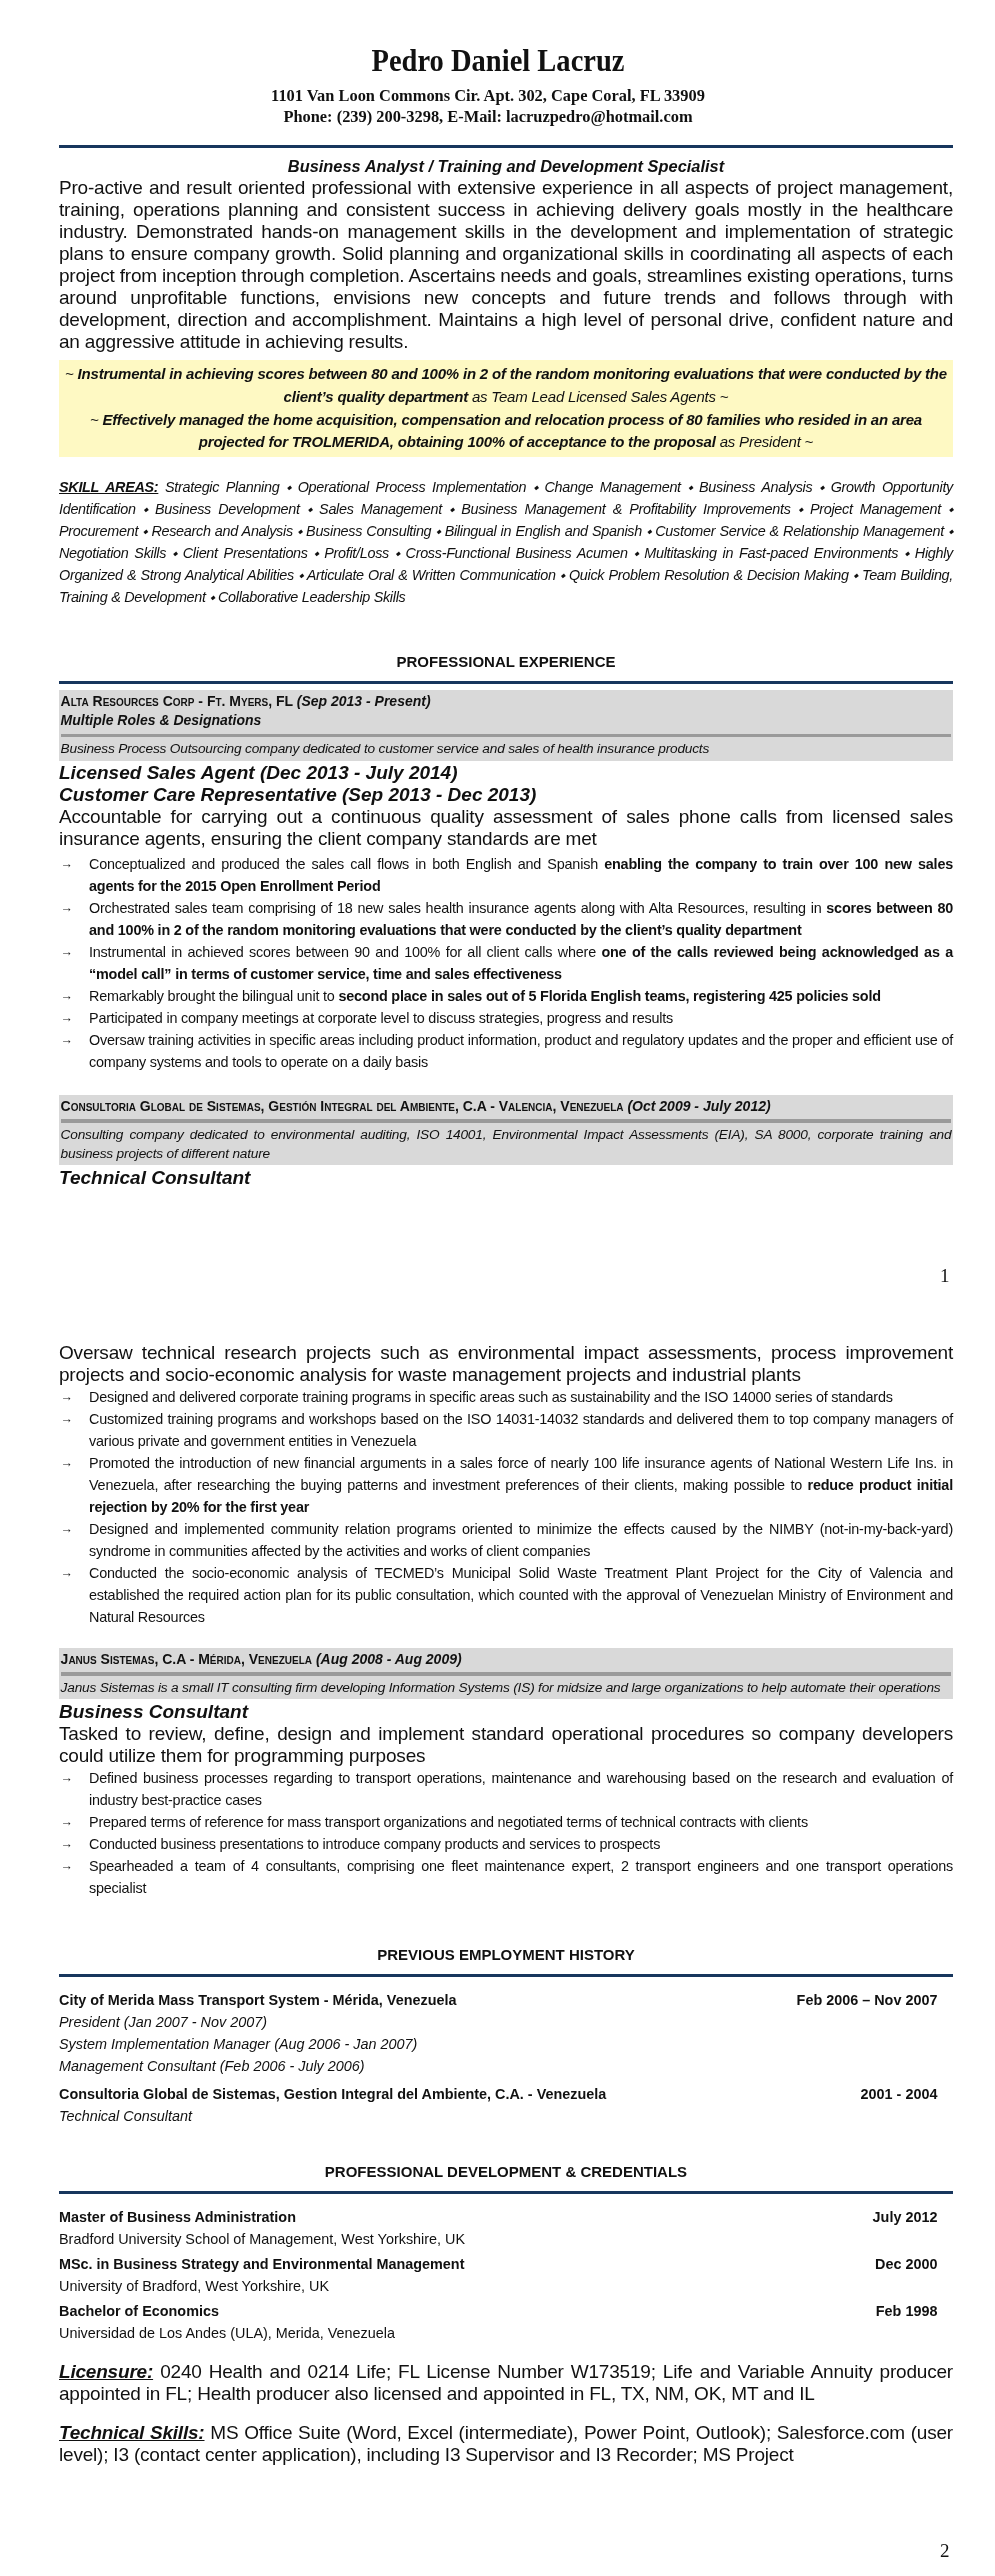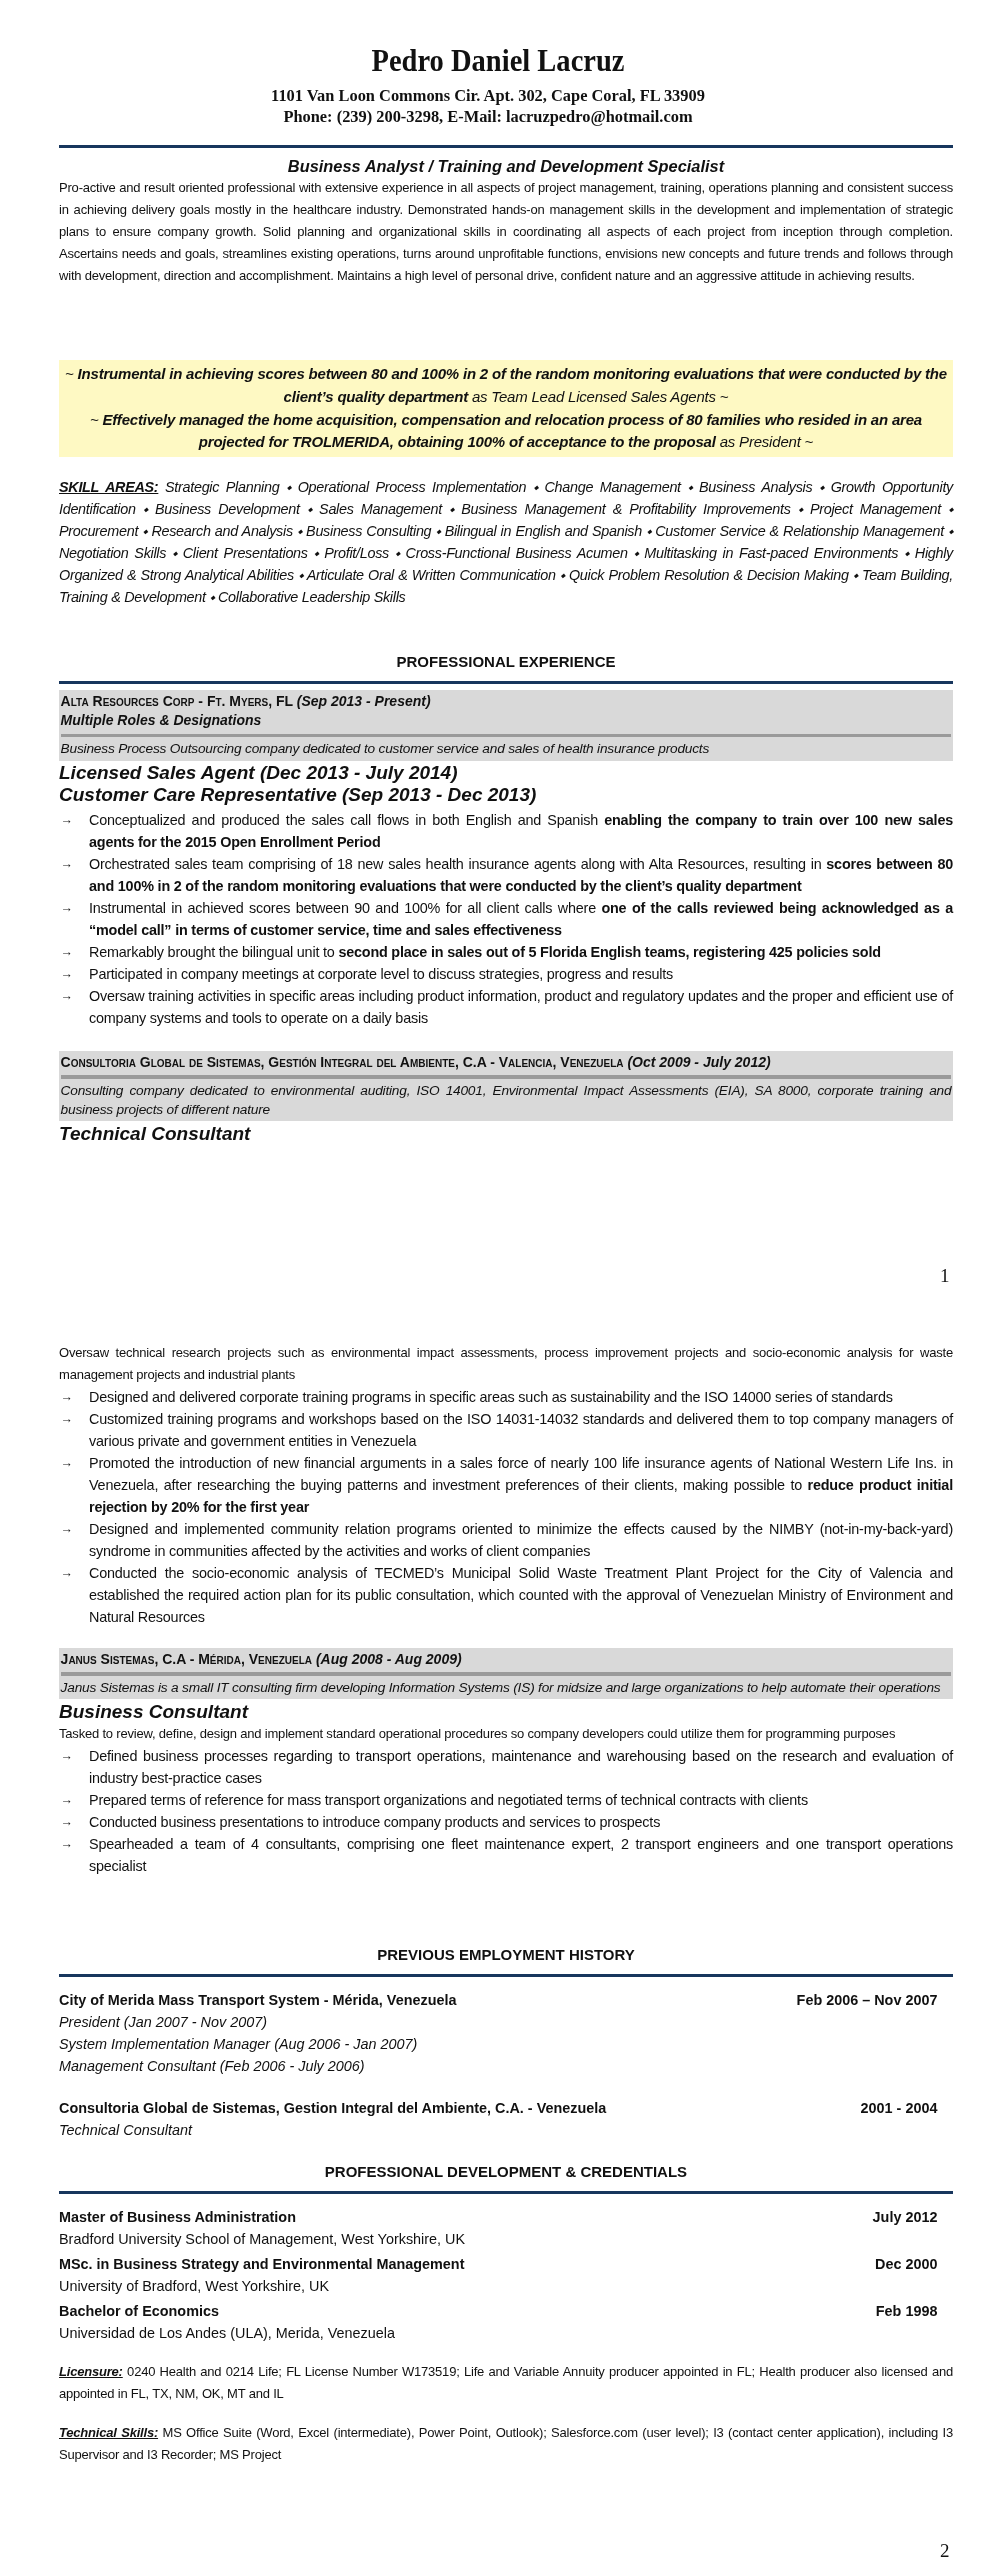--- a/index.html
+++ b/index.html
@@ -7,21 +7,21 @@
            font-family: "Liberation Sans", sans-serif; color: #111; }
     .content { position: absolute; left: 59px; width: 894px; }
     .name { position: absolute; top: 43px; left: 0; width: 996px; text-align: center;
             font-family: "Liberation Serif", serif; font-weight: bold; font-size: 31px; line-height: 36px;
             transform: scaleX(0.92); }
     .addr { position: absolute; left: 0; width: 976px; text-align: center;
             font-family: "Liberation Serif", serif; font-weight: bold; font-size: 16.4px; line-height: 20.3px; }
     .rule { height: 3.1px; background: #17365d; }
     .headline { text-align: center; font-weight: bold; font-size: 16.4px; line-height: 22px; font-style: italic; }
     p { margin: 0; }
-    .body { font-size: 13px; line-height: 22px; text-align: justify; letter-spacing: -0.2px; }
+    .body { font-size: 19px; line-height: 22px; text-align: justify; letter-spacing: -0.2px; }
     .hl-box { background: #fef9c3; text-align: center; font-style: italic; font-size: 15px; line-height: 22.7px; padding: 3.1px 3.1px; letter-spacing: -0.2px; }
     .hl-box b { font-weight: bold; }
     .skills { font-style: italic; font-size: 14.4px; line-height: 22px; text-align: justify; letter-spacing: -0.3px; }
     .label-u { font-weight: bold; text-decoration: underline; font-style: italic; }
     .section-title { text-align: center; font-weight: bold; font-size: 15px; line-height: 20.3px; }
     .co-box { background: #d9d9d9; }
     .co-head { font-weight: bold; font-size: 14px; line-height: 19.5px; padding: 1.6px 1.6px 3.1px 1.6px; font-variant: small-caps; }
     .co-head i { font-variant: normal; }
     .co-sep { height: 3.1px; background: #9a9a9a; margin: 0 1.6px; }
     .co-desc { font-style: italic; font-size: 13.7px; line-height: 19px; padding: 2.3px 1.6px 2.3px 1.6px; text-align: justify; letter-spacing: -0.2px; }
@@ -65,20 +65,21 @@
   <div class="section-title">PROFESSIONAL EXPERIENCE</div>
   <div class="rule" style="margin-top:8.6px"></div>
 
   <div class="co-box" style="margin-top:6.2px">
     <div class="co-head"><span>Alta Resources Corp - Ft. Myers, FL </span><i>(Sep 2013 - Present)</i><br><i style="font-variant:normal">Multiple Roles &amp; Designations</i></div>
     <div class="co-sep"></div>
     <div class="co-desc">Business Process Outsourcing company dedicated to customer service and sales of health insurance products</div>
   </div>
   <div class="role" style="margin-top:1.6px">Licensed Sales Agent (Dec 2013 - July 2014)</div>
   <div class="role">Customer Care Representative (Sep 2013 - Dec 2013)</div>
+  <p class="body">Accountable for carrying out a continuous quality assessment of sales phone calls from licensed sales insurance agents, ensuring the client company standards are met</p>
   <ul class="arrows" style="margin-top:3.1px">
     <li><span class="arrow">→</span><span>Conceptualized and produced the sales call flows in both English and Spanish </span><b>enabling the company to train over 100 new sales agents for the 2015 Open Enrollment Period</b></li>
     <li><span class="arrow">→</span><span>Orchestrated sales team comprising of 18 new sales health insurance agents along with Alta Resources, resulting in </span><b>scores between 80 and 100% in 2 of the random monitoring evaluations that were conducted by the client’s quality department</b></li>
     <li><span class="arrow">→</span><span>Instrumental in achieved scores between 90 and 100% for all client calls where </span><b>one of the calls reviewed being acknowledged as a “model call” in terms of customer service, time and sales effectiveness</b></li>
     <li><span class="arrow">→</span><span>Remarkably brought the bilingual unit to </span><b>second place in sales out of 5 Florida English teams, registering 425 policies sold</b></li>
     <li><span class="arrow">→</span><span>Participated in company meetings at corporate level to discuss strategies, progress and results</span></li>
     <li><span class="arrow">→</span><span>Oversaw training activities in specific areas including product information, product and regulatory updates and the proper and efficient use of company systems and tools to operate on a daily basis</span></li>
   </ul>
 
   <div class="co-box" style="margin-top:22px">
@@ -121,21 +122,21 @@
   <div class="rule" style="margin-top:8.6px"></div>
   <div style="margin-top:12.5px">
     <div class="row">
         <span>City of Merida Mass Transport System - Mérida, Venezuela</span>
         <span>Feb 2006 – Nov 2007</span>
       </div>
     <div class="it">President (Jan 2007 - Nov 2007)</div>
     <div class="it">System Implementation Manager (Aug 2006 - Jan 2007)</div>
     <div class="it">Management Consultant (Feb 2006 - July 2006)</div>
   </div>
-  <div style="margin-top:20px">
+  <div style="margin-top:6px">
     <div class="row">
         <span>Consultoria Global de Sistemas, Gestion Integral del Ambiente, C.A. - Venezuela</span>
         <span>2001 - 2004</span>
       </div>
     <div class="it">Technical Consultant</div>
   </div>
 </div>
 
 <div class="content" style="top:2162px">
   <div class="section-title">PROFESSIONAL DEVELOPMENT &amp; CREDENTIALS</div>

